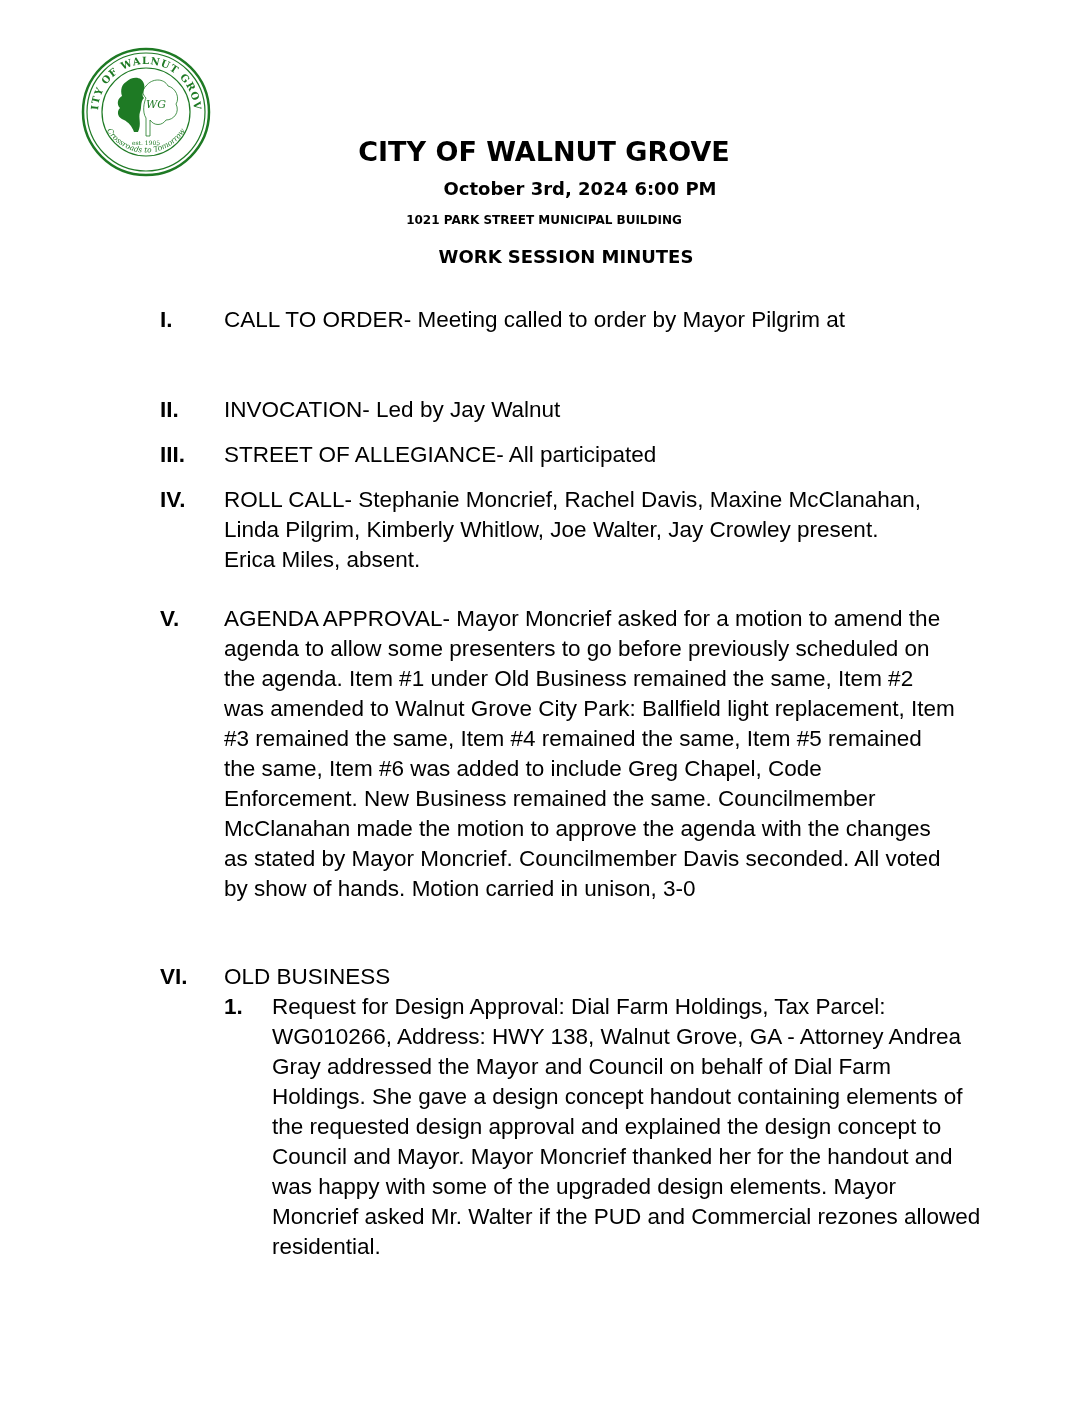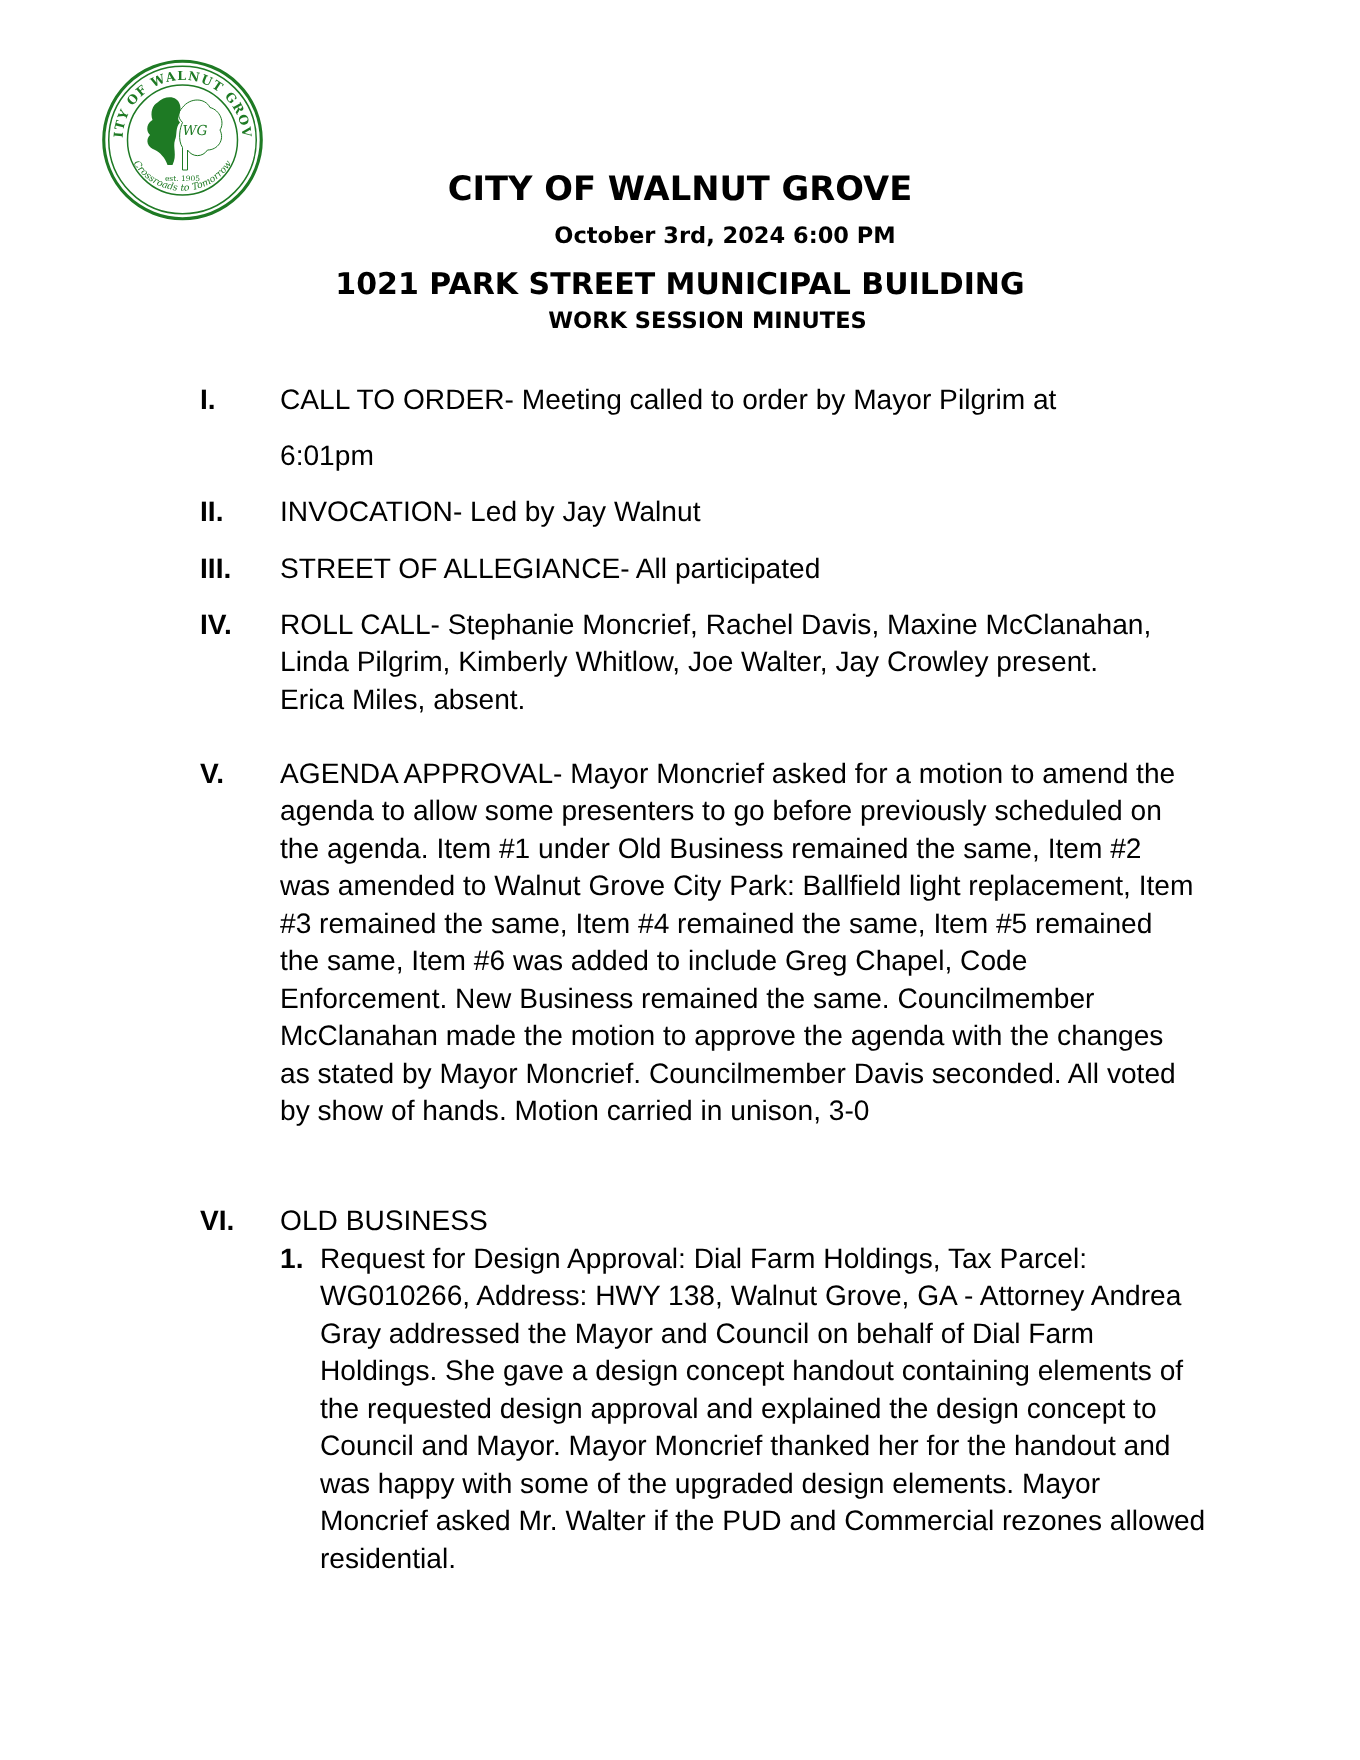--- a/index.html
+++ b/index.html
@@ -1,31 +1,31 @@
 <!DOCTYPE html>
 <html><head>
   <meta charset="utf-8">
   <style>
     html, body { margin: 0; padding: 0; background: #ffffff; }
     body { width: 1088px; height: 1408px; position: relative; overflow: hidden; color: #000; }
     .logo { position: absolute; left: 80px; top: 46px; width: 132px; height: 132px; }
     .header { position: absolute; left: 0; width: 1088px; text-align: center; font-family: "DejaVu Sans", sans-serif; font-weight: bold; }
     .h-title { top: 136px; font-size: 27px; letter-spacing: 0px; }
     .h-date { top: 178px; font-size: 18px; padding-left: 36px; }
-    .h-addr { top: 213px; font-size: 24px; }
+    .h-addr { top: 213px; font-size: 12px; }
     .h-type { top: 246px; font-size: 18px; margin-left: 22px; }
 
     .body-text { font-family: "Liberation Sans", sans-serif; font-size: 22.5px; line-height: 30px; }
     .section { position: absolute; left: 160px; width: 810px; }
     .numeral { position: absolute; left: 0; top: 0; font-weight: bold; }
     .content { position: absolute; left: 64px; top: 0; width: 740px; }
     .content b { font-weight: normal; }
     .sub { margin-top: 0; position: relative; }
     .sub-num { position: absolute; left: 0; top: 0; font-weight: bold; }
-    .sub-text { margin-left: 32px; width: 710px; }
+    .sub-text { margin-left: 48px; width: 710px; }
   </style>
 </head>
 <body>
 
 <div class="logo">
   <svg width="132" height="132" viewBox="0 0 132 132">
     <defs>
       <path id="ringTop" d="M 18 66 A 48 48 0 0 1 114 66"></path>
       <path id="ringBottom" d="M 22 74 A 46 46 0 0 0 110 74"></path>
     </defs>
@@ -49,21 +49,20 @@
 
 <div class="header h-title">CITY OF WALNUT GROVE</div>
 <div class="header h-date">October 3rd, 2024 6:00 PM</div>
 <div class="header h-addr">1021 PARK STREET MUNICIPAL BUILDING</div>
 <div class="header h-type">WORK SESSION MINUTES</div>
 
 <div class="section body-text" style="top:305px;">
   <span class="numeral">I.</span>
   <div class="content">
     <b>CALL TO ORDER-</b><span> Meeting called to order by Mayor Pilgrim at</span>
-    <div style="margin-top:15px;">6:01pm</div>
   </div>
 </div>
 
 <div class="section body-text" style="top:395px;">
   <span class="numeral">II.</span>
   <div class="content">
     <b>INVOCATION-</b><span> Led by Jay Walnut</span>
   </div>
 </div>
 

